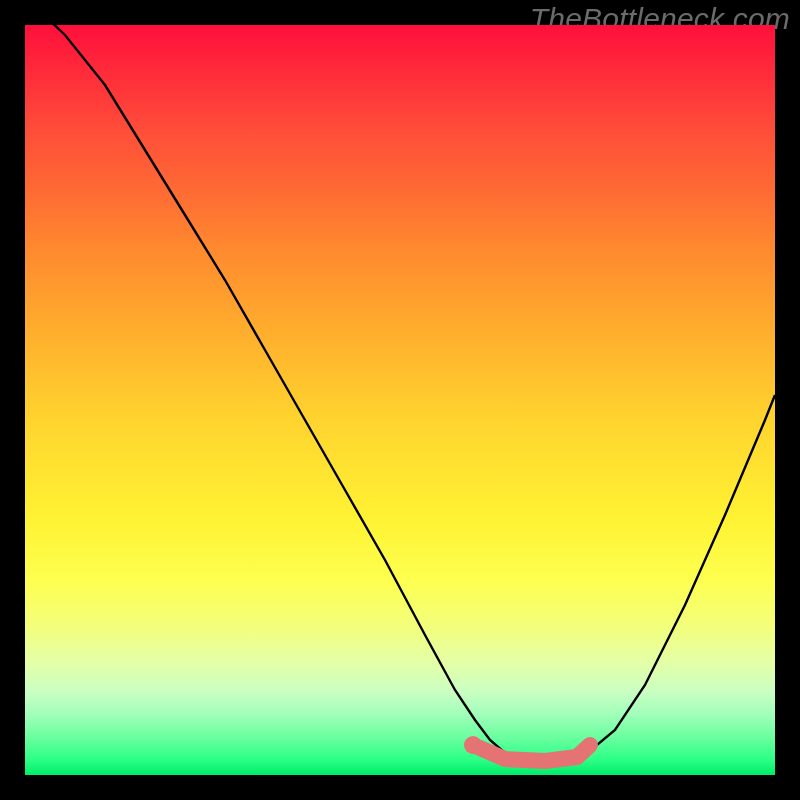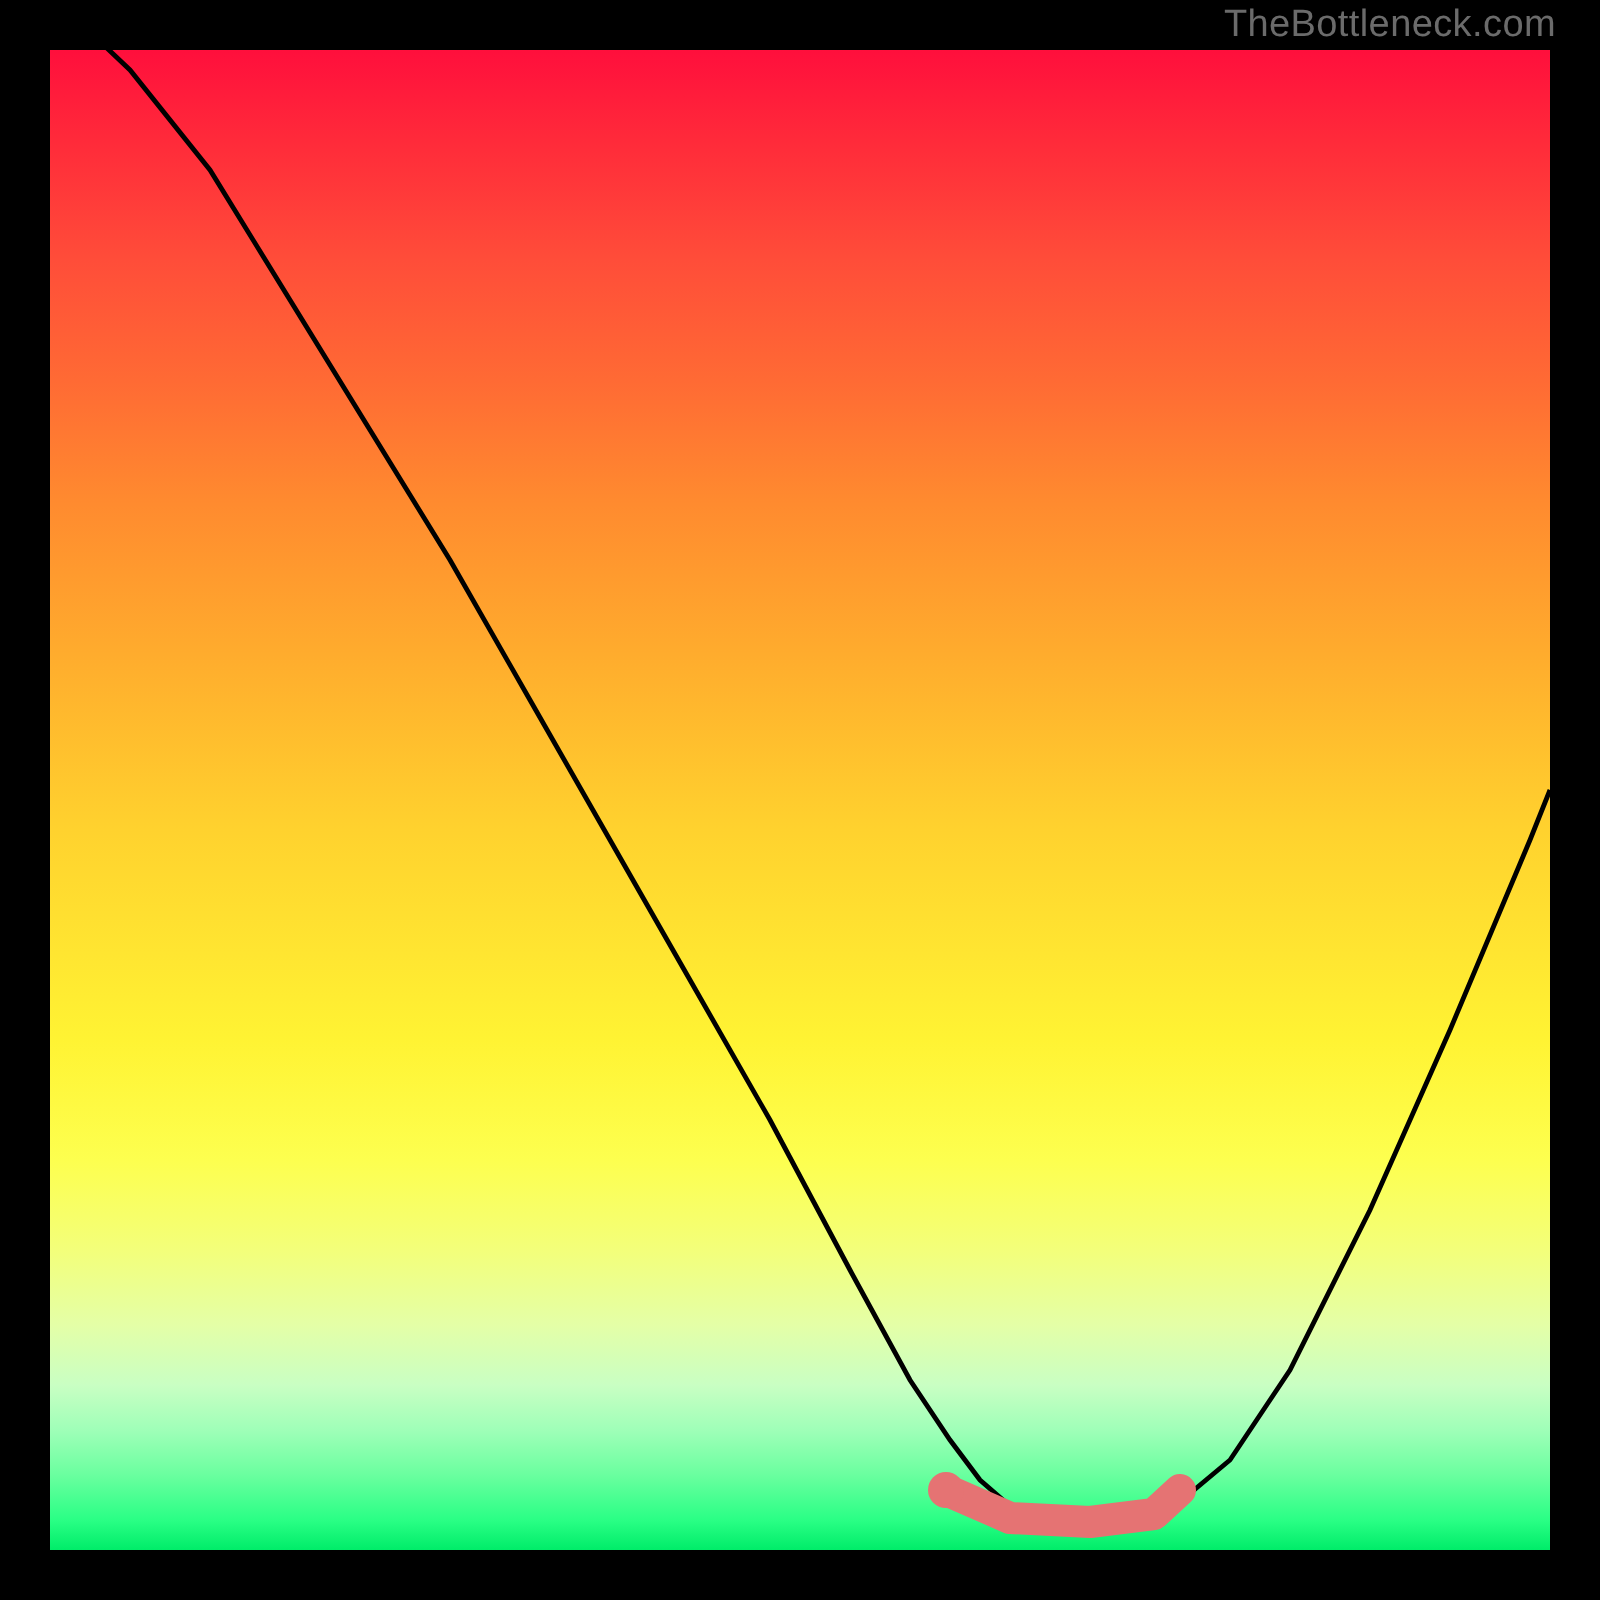--- a/index.html
+++ b/index.html
@@ -42,26 +42,27 @@
       #00ec69 100%
     );
   }
   svg.curve-layer {
     position: absolute;
     inset: 0;
   }
   .watermark {
     position: absolute;
     top: 2px;
-    right: 22px;
+    right: 10px;
     color: #6b6b6b;
-    font-size: 19px;
+    font-size: 30px;
     font-weight: 400;
     letter-spacing: 0.2px;
     user-select: none;
+    font-style: italic;
   }
 </style>
 </head>
 <body>
 
 <div class="watermark">TheBottleneck.com</div>
 
 <div class="frame">
   <div class="gradient"></div>
   <svg class="curve-layer" viewBox="0 0 750 750" preserveAspectRatio="none">

